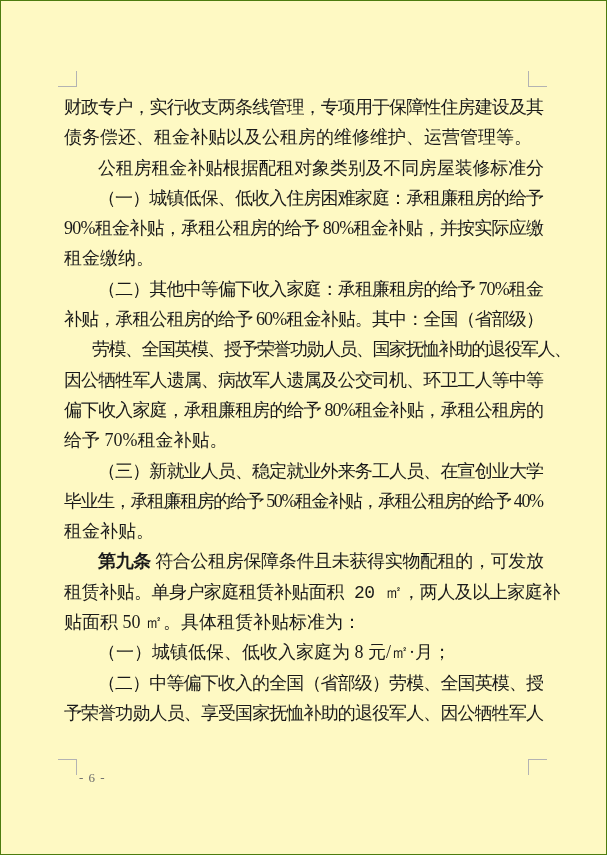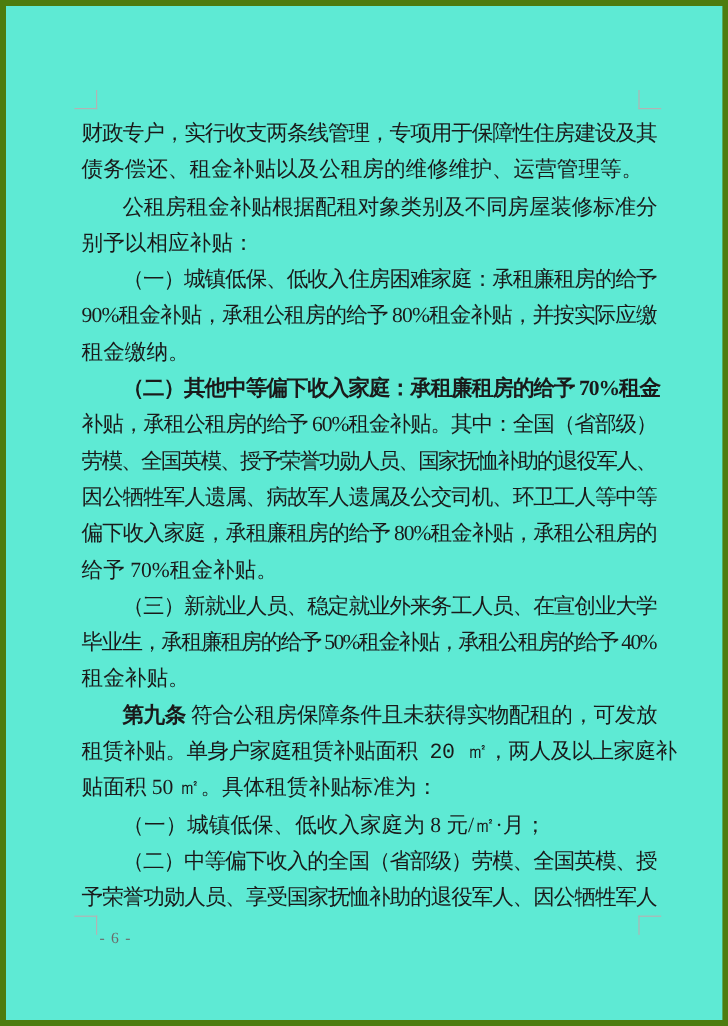--- a/index.html
+++ b/index.html
@@ -1,22 +1,22 @@
 <!DOCTYPE html>
 <html><head>
 <meta charset="utf-8">
 <style>
   html, body { margin: 0; padding: 0; background: #ffffff; }
   .page {
     position: relative;
     width: 607px;
     height: 855px;
     box-sizing: border-box;
-    background: #5eead4;
-    border: 5px solid #4d7c0f;
+    background: #fef9c3;
+    border: 1px solid #4d7c0f;
     overflow: hidden;
     font-family: "Liberation Serif", "DejaVu Serif", serif;
   }
   
   .crop { position: absolute; width: 18px; height: 15px; }
   .crop.tl { left: 57px;  top: 70px;  border-right: 1px solid #b3b3b3; border-bottom: 1px solid #b3b3b3; }
   .crop.tr { left: 527px; top: 70px;  border-left: 1px solid #b3b3b3;  border-bottom: 1px solid #b3b3b3; }
   .crop.bl { left: 57px;  top: 758px; border-right: 1px solid #b3b3b3; border-top: 1px solid #b3b3b3; }
   .crop.br { left: 527px; top: 758px; border-left: 1px solid #b3b3b3;  border-top: 1px solid #b3b3b3; }
 
@@ -57,27 +57,26 @@
 <div class="page">
   <div class="crop tl"></div>
   <div class="crop tr"></div>
   <div class="crop bl"></div>
   <div class="crop br"></div>
 
   <div class="doc-body" id="doc-body">
       <div class="line just"><span class="m" style="letter-spacing: -0.888889px;"><span>财政专户，实行收支两条线管理，专项用于保障性住房建设及其</span></span></div>
       <div class="line"><span class="m"><span>债务偿还、租金补贴以及公租房的维修维护、运营管理等。</span></span></div>
       <div class="line ind just"><span class="m" style="letter-spacing: -0.166667px;"><span>公租房租金补贴根据配租对象类别及不同房屋装修标准分</span></span></div>
-      <div class="line"><span class="m"><span>别予以相应补贴：</span></span></div>
       <div class="line ind just"><span class="m" style="letter-spacing: -0.88px; font-family: Liberation Mono, monospace;"><span>（一）城镇低保、低收入住房困难家庭：承租廉租房的给予</span></span></div>
       <div class="line just"><span class="m" style="letter-spacing: -0.75px;"><span>90%租金补贴，承租公租房的给予 80%租金补贴，并按实际应缴</span></span></div>
       <div class="line"><span class="m"><span>租金缴纳。</span></span></div>
-      <div class="line ind just"><span class="m" style="letter-spacing: -0.87037px; font-weight: bold;"><span>（二）其他中等偏下收入家庭：承租廉租房的给予 70%租金</span></span></div>
+      <div class="line ind just"><span class="m" style="letter-spacing: -0.87037px;"><span>（二）其他中等偏下收入家庭：承租廉租房的给予 70%租金</span></span></div>
       <div class="line just"><span class="m" style="letter-spacing: -0.87931px;"><span>补贴，承租公租房的给予 60%租金补贴。其中：全国（省部级）</span></span></div>
-      <div class="line just"><span class="m" style="letter-spacing: -1.5px;"><span>劳模、全国英模、授予荣誉功勋人员、国家抚恤补助的退役军人、</span></span></div>
+      <div class="line just"><span class="m" style="letter-spacing: -1.5px; margin-left: 28px;"><span>劳模、全国英模、授予荣誉功勋人员、国家抚恤补助的退役军人、</span></span></div>
       <div class="line just"><span class="m" style="letter-spacing: -0.888889px;"><span>因公牺牲军人遗属、病故军人遗属及公交司机、环卫工人等中等</span></span></div>
       <div class="line just"><span class="m" style="letter-spacing: -0.87931px;"><span>偏下收入家庭，承租廉租房的给予 80%租金补贴，承租公租房的</span></span></div>
       <div class="line"><span class="m"><span>给予 70%租金补贴。</span></span></div>
       <div class="line ind just"><span class="m" style="letter-spacing: -0.88px; text-align: right;"><span>（三）新就业人员、稳定就业外来务工人员、在宣创业大学</span></span></div>
       <div class="line just"><span class="m" style="letter-spacing: -1.40625px;"><span>毕业生，承租廉租房的给予 50%租金补贴，承租公租房的给予 40%</span></span></div>
       <div class="line"><span class="m"><span>租金补贴。</span></span></div>
       <div class="line ind just"><span class="m" style="letter-spacing: -0.34px;"><b class="lead">第九条</b><span> 符合公租房保障条件且未获得实物配租的，可发放</span></span></div>
       <div class="line just"><span class="m" style="letter-spacing: -0.517241px; font-family: Liberation Mono, monospace;"><span>租赁补贴。单身户家庭租赁补贴面积 20 ㎡，两人及以上家庭补</span></span></div>
       <div class="line"><span class="m"><span>贴面积 50 ㎡。具体租赁补贴标准为：</span></span></div>
       <div class="line ind"><span class="m"><span>（一）城镇低保、低收入家庭为 8 元/㎡·月；</span></span></div>

